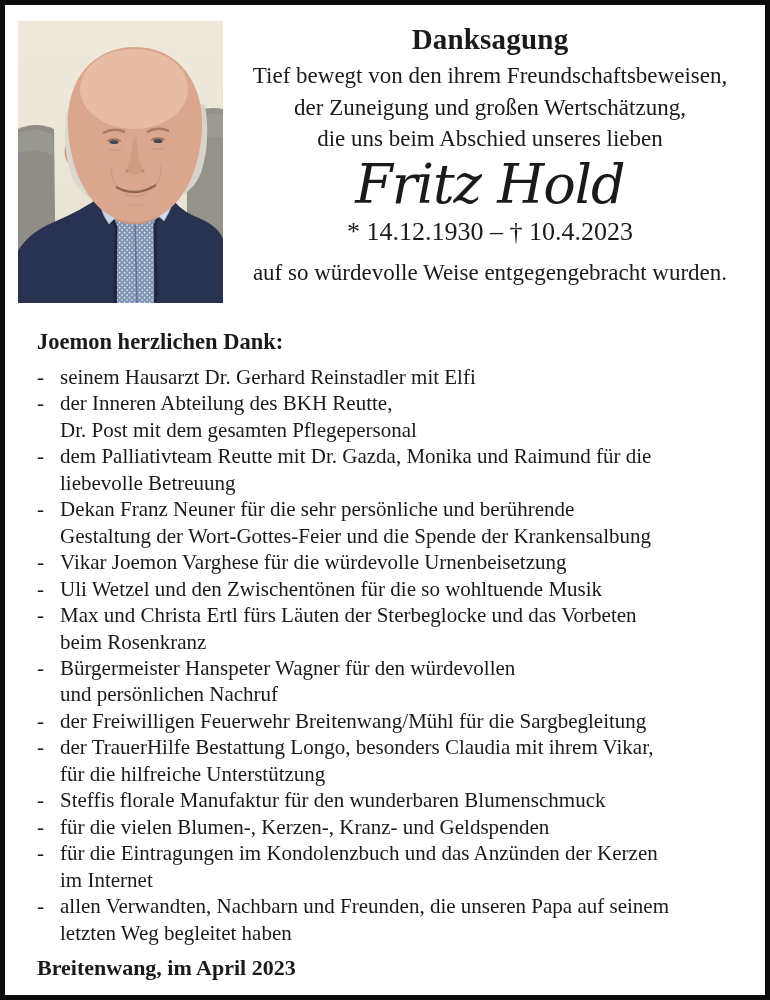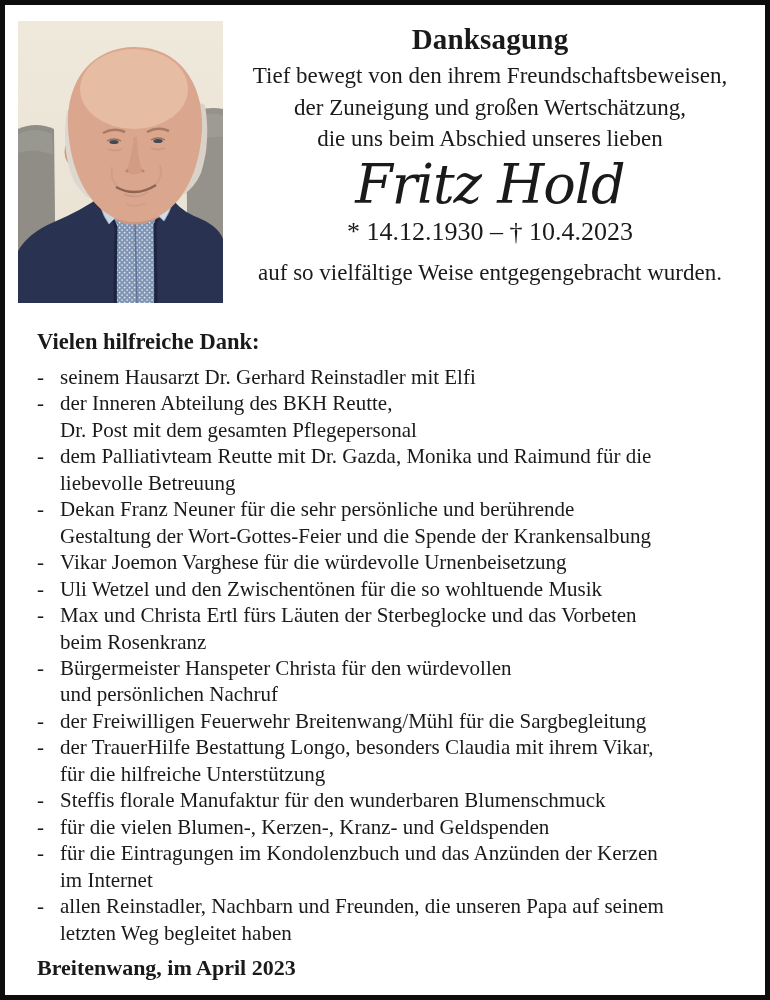--- a/index.html
+++ b/index.html
@@ -121,27 +121,27 @@
       </svg>
     </div>
 
     <div class="header-text">
       <div class="title">Danksagung</div>
       <div class="intro">Tief bewegt von den ihrem Freundschaftsbeweisen,
 der Zuneigung und großen Wertschätzung,
 die uns beim Abschied unseres lieben</div>
       <div class="deceased-name">Fritz Hold</div>
       <div class="dates">* 14.12.1930 – † 10.4.2023</div>
-      <div class="outro">auf so vielfältige Weise entgegengebracht wurden.</div>
+      <div class="outro">auf so würdevolle Weise entgegengebracht wurden.</div>
     </div>
 
   </div>
 
   <div class="body-section">
-    <div class="thanks-heading">Vielen hilfreiche Dank:</div>
+    <div class="thanks-heading">Joemon herzlichen Dank:</div>
 
     <div class="thanks-list">
 
         <div class="thanks-item">
           <span class="dash">-</span>
           <span class="item-text">seinem Hausarzt Dr. Gerhard Reinstadler mit Elfi</span>
         </div>
 
         <div class="thanks-item">
           <span class="dash">-</span>
@@ -172,21 +172,21 @@
         </div>
 
         <div class="thanks-item">
           <span class="dash">-</span>
           <span class="item-text">Max und Christa Ertl fürs Läuten der Sterbeglocke und das Vorbeten
 beim Rosenkranz</span>
         </div>
 
         <div class="thanks-item">
           <span class="dash">-</span>
-          <span class="item-text">Bürgermeister Hanspeter Christa für den würdevollen
+          <span class="item-text">Bürgermeister Hanspeter Wagner für den würdevollen
 und persönlichen Nachruf</span>
         </div>
 
         <div class="thanks-item">
           <span class="dash">-</span>
           <span class="item-text">der Freiwilligen Feuerwehr Breitenwang/Mühl für die Sargbegleitung</span>
         </div>
 
         <div class="thanks-item">
           <span class="dash">-</span>
@@ -205,21 +205,21 @@
         </div>
 
         <div class="thanks-item">
           <span class="dash">-</span>
           <span class="item-text">für die Eintragungen im Kondolenzbuch und das Anzünden der Kerzen
 im Internet</span>
         </div>
 
         <div class="thanks-item">
           <span class="dash">-</span>
-          <span class="item-text">allen Reinstadler, Nachbarn und Freunden, die unseren Papa auf seinem
+          <span class="item-text">allen Verwandten, Nachbarn und Freunden, die unseren Papa auf seinem
 letzten Weg begleitet haben</span>
         </div>
       </div>
   </div>
 
   <div class="footer">
     <span>Breitenwang, im April 2023</span>
   </div>
 
 </div>

